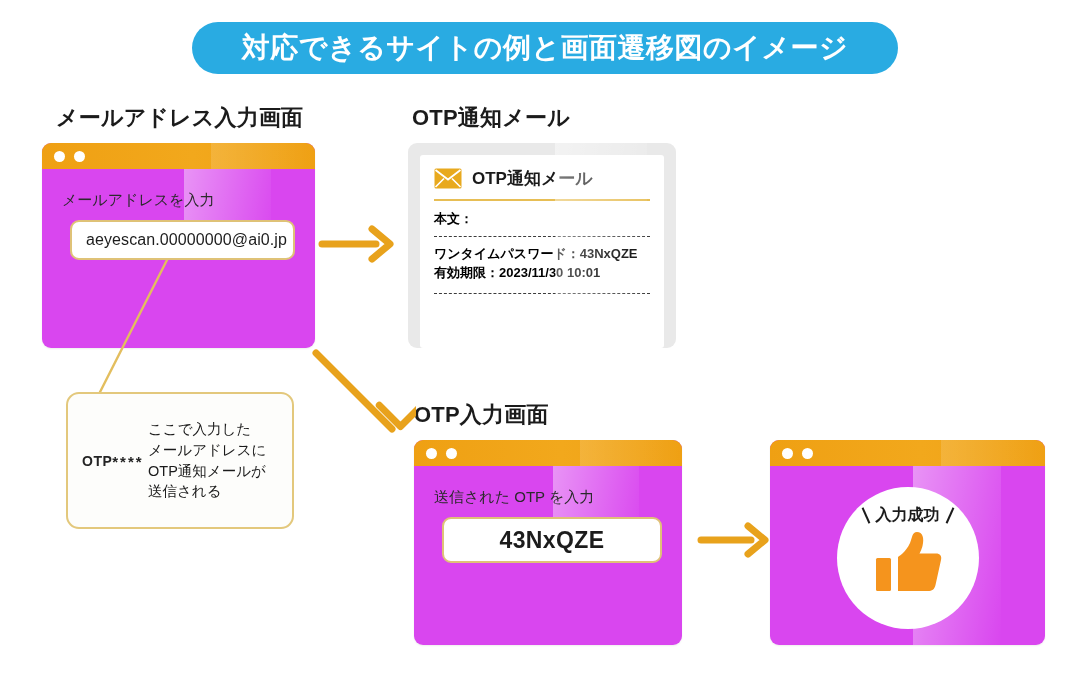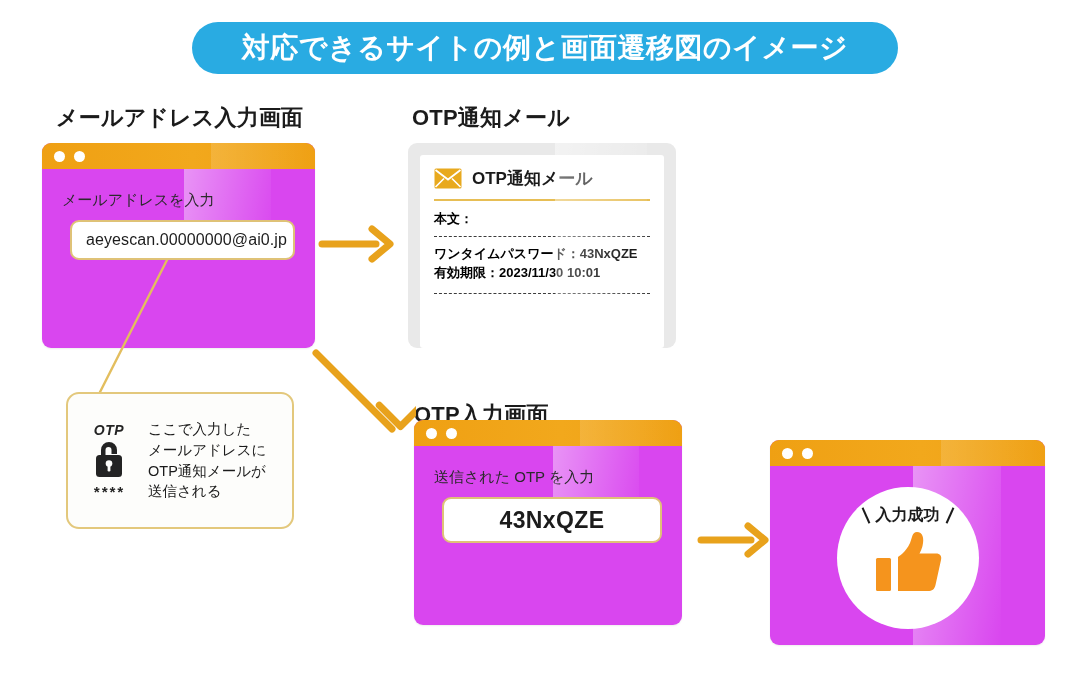--- a/index.html
+++ b/index.html
@@ -80,21 +80,21 @@
     height: 40px;
     display: flex; align-items: center;
     padding: 0 14px;
     position: relative; z-index: 2; margin-left: 8px;
   }
   .field-box .val { font-size: 16px; color: #1c1c1c; letter-spacing: 0.1px; }
   .field-box.big { height: 46px; justify-content: center; }
   .field-box.big .val { font-size: 23px; font-weight: bold; letter-spacing: 0.4px; }
 
   #win-email  { left: 42px;  top: 143px; width: 273px; height: 205px; }
-  #win-otpin  { left: 414px; top: 420px; width: 268px; height: 205px; }
+  #win-otpin  { left: 414px; top: 440px; width: 268px; height: 205px; }
   #win-succ   { left: 770px; top: 440px; width: 275px; height: 205px; }
 
   
   .succ-wrap {
     position: relative; z-index: 2;
     height: 100%;
     display: flex; align-items: center; justify-content: center;
     padding-top: 4px;
   }
   .succ-circle {
@@ -160,21 +160,21 @@
     position: absolute;
     left: 66px; top: 392px;
     width: 228px; height: 137px;
     background: #fdfdfb;
     border: 2px solid #E3C87C;
     border-radius: 13px;
     display: flex; align-items: center;
     padding: 0 10px 0 14px;
     gap: 12px;
   }
-  .lock-col { display: flex; flex-direction: column; align-items: center; width: 54px; font-style: italic; }
+  .lock-col { display: flex; flex-direction: row; align-items: center; width: 54px; }
   .lock-col .otp-cap { font-size: 14px; font-weight: bold; color: #242424; letter-spacing: 0.5px; }
   .lock-col .stars { font-size: 15px; font-weight: bold; color: #242424; letter-spacing: 2px; margin-top: 1px; }
   .callout-text { font-size: 14.5px; font-weight: normal; color: #1b1b1b; line-height: 1.42; }
 
   
   #connector { position: absolute; left: 40px; top: 250px; pointer-events: none; }
 
   
   .arrow { position: absolute; }
   #arrow-1 { left: 318px; top: 222px; }

